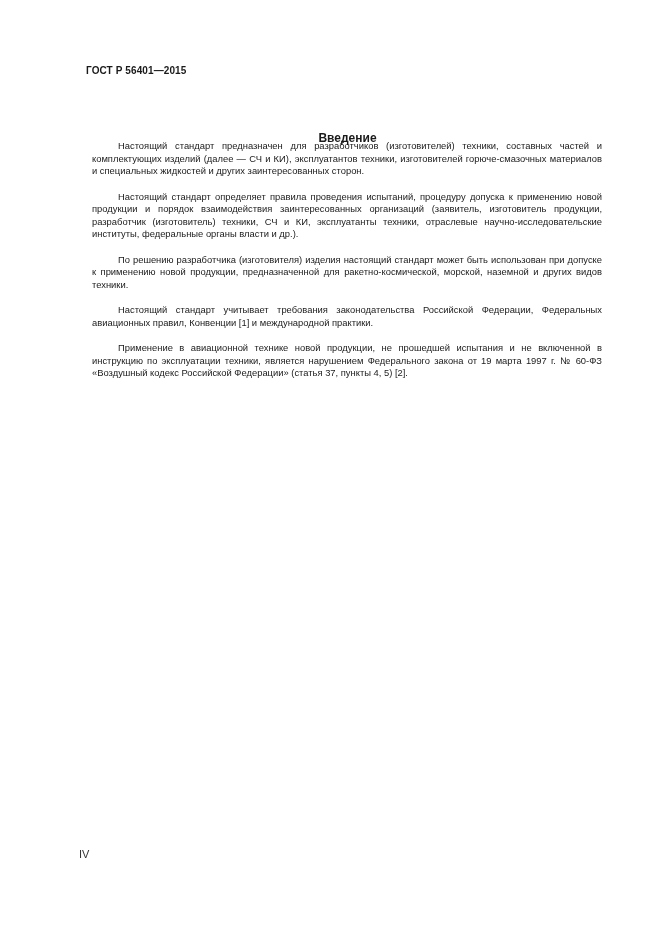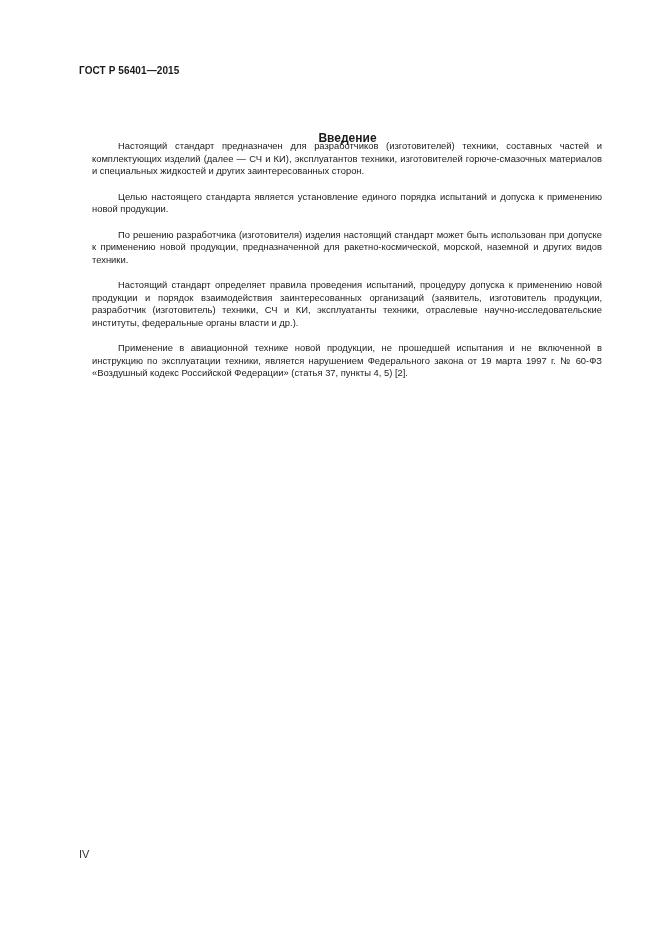--- a/index.html
+++ b/index.html
@@ -1,31 +1,31 @@
 <!DOCTYPE html>
 <html><head>
   <meta charset="utf-8">
   <style>
     html, body { margin: 0; padding: 0; background: #ffffff; }
     body { width: 661px; height: 936px; position: relative; overflow: hidden;
            font-family: "Liberation Sans", sans-serif; color: #1a1a1a; }
-    .header { position: absolute; left: 79px; top: 65px; font-size: 10px; font-weight: bold; letter-spacing: 0.1px; text-align: center; }
+    .header { position: absolute; left: 86px; top: 65px; font-size: 10px; font-weight: bold; letter-spacing: 0.1px; text-align: center; }
     .title { position: absolute; left: 0; width: 661px; top: 98px; text-align: center; font-size: 12px; font-weight: bold; padding-left: 34px; box-sizing: border-box; margin-top: 33px; }
     .body { position: absolute; left: 79px; top: 127px; width: 536px; font-size: 9.4px; line-height: 12.5px; }
     .body p { margin: 13px; text-indent: 26px; text-align: justify; }
     .pagenum { position: absolute; left: 79px; top: 848px; font-size: 11px; color: #333; }
   </style>
 </head>
 <body>
 
 <div class="header">ГОСТ Р 56401—2015</div>
 
 <div class="title">Введение</div>
 
 <div class="body">
   <p>Настоящий стандарт предназначен для разработчиков (изготовителей) техники, составных частей и комплектующих изделий (далее — СЧ и КИ), эксплуатантов техники, изготовителей горюче-смазочных материалов и специальных жидкостей и других заинтересованных сторон.</p>
-  <p>Целью настоящего стандарта является установление единого порядка испытаний и допуска к применению новой продукции.</p>
+  <p>Настоящий стандарт определяет правила проведения испытаний, процедуру допуска к применению новой продукции и порядок взаимодействия заинтересованных организаций (заявитель, изготовитель продукции, разработчик (изготовитель) техники, СЧ и КИ, эксплуатанты техники, отраслевые научно-исследовательские институты, федеральные органы власти и др.).</p>
   <p>По решению разработчика (изготовителя) изделия настоящий стандарт может быть использован при допуске к применению новой продукции, предназначенной для ракетно-космической, морской, наземной и других видов техники.</p>
-  <p>Настоящий стандарт определяет правила проведения испытаний, процедуру допуска к применению новой продукции и порядок взаимодействия заинтересованных организаций (заявитель, изготовитель продукции, разработчик (изготовитель) техники, СЧ и КИ, эксплуатанты техники, отраслевые научно-исследовательские институты, федеральные органы власти и др.).</p>
+  <p>Настоящий стандарт учитывает требования законодательства Российской Федерации, Федеральных авиационных правил, Конвенции [1] и международной практики.</p>
   <p>Применение в авиационной технике новой продукции, не прошедшей испытания и не включенной в инструкцию по эксплуатации техники, является нарушением Федерального закона от 19 марта 1997 г. № 60-ФЗ «Воздушный кодекс Российской Федерации» (статья 37, пункты 4, 5) [2].</p>
 </div>
 
 <div class="pagenum">IV</div>
 
 </body></html>

